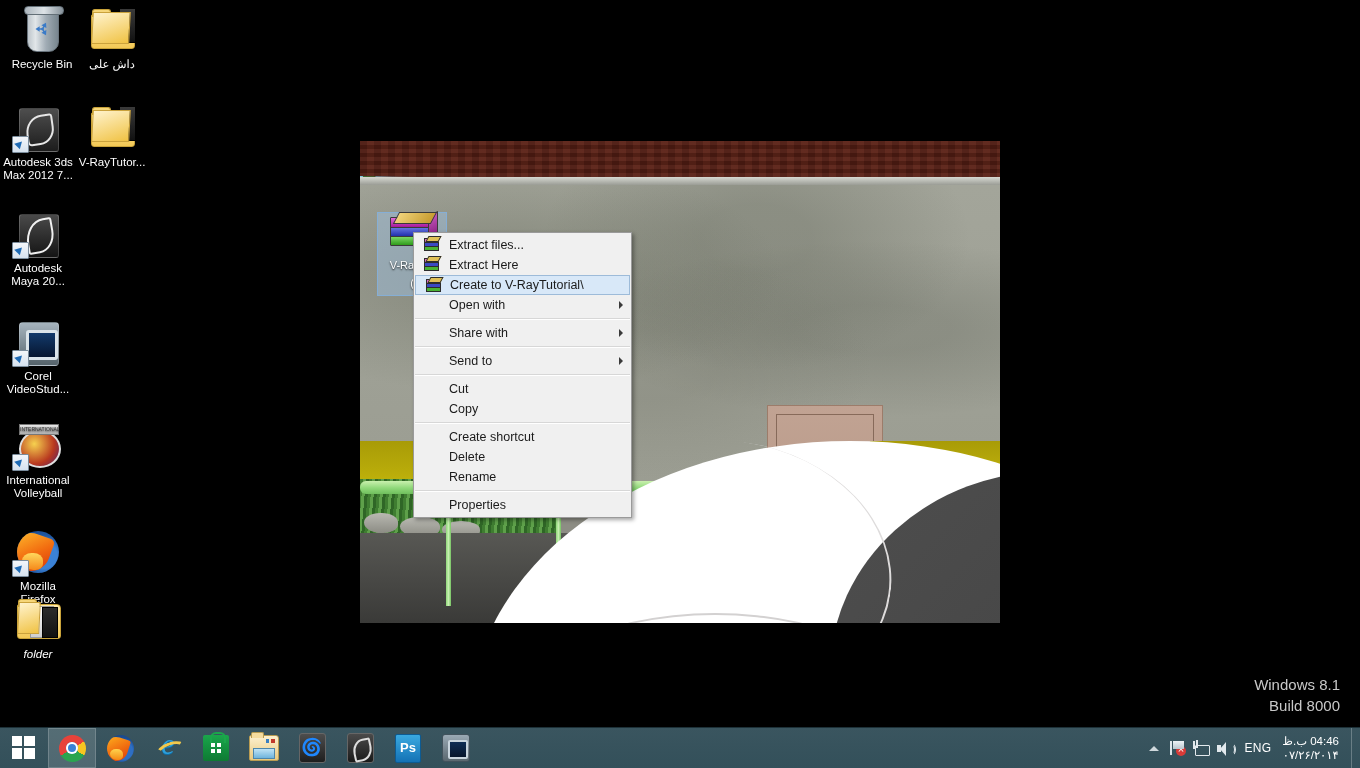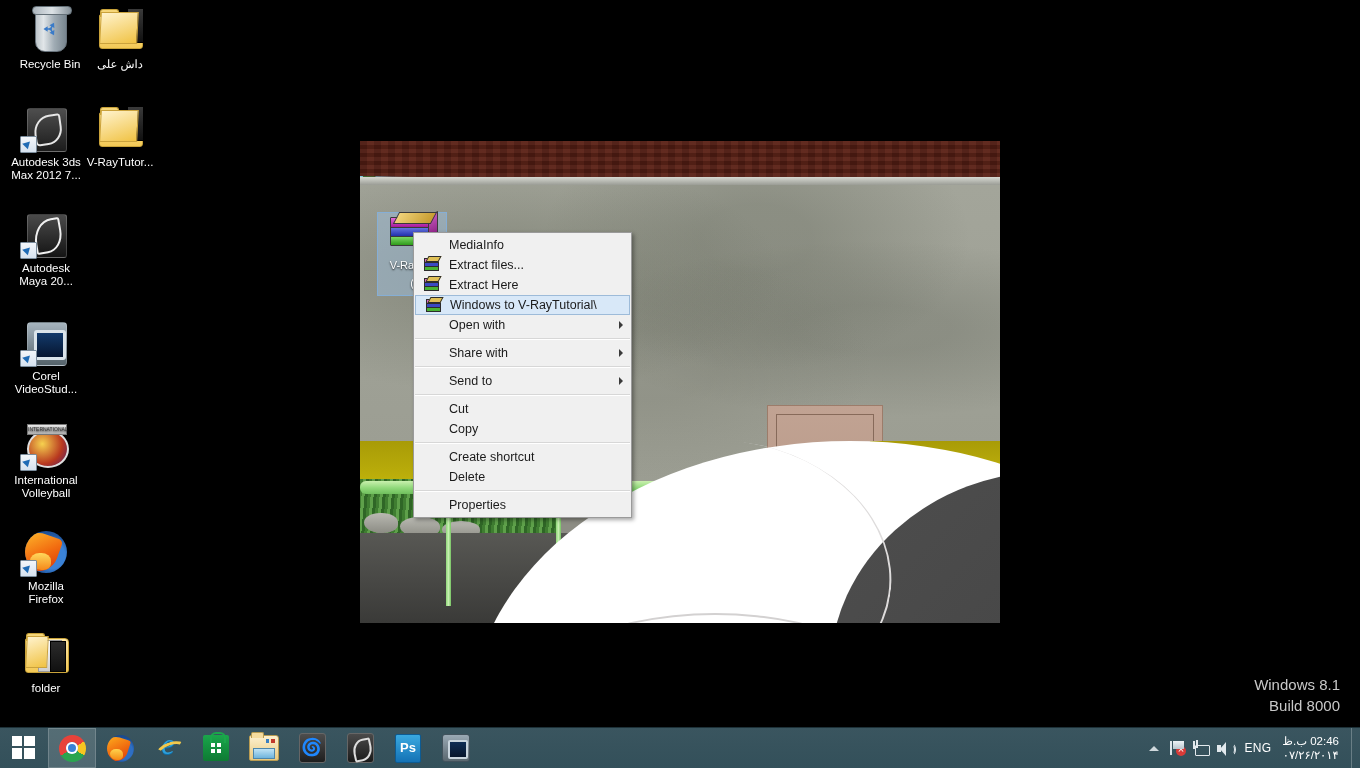--- a/index.html
+++ b/index.html
@@ -20,21 +20,20 @@
   
   .desk-icon {
     position: absolute;
     width: 76px;
     text-align: center;
     color: #ffffff;
     font-size: 11.5px;
     line-height: 13px;
     text-shadow: 0 1px 2px rgba(0,0,0,0.9);
     cursor: default;
-    margin-left: 8px;
   }
   .desk-icon .glyphbox {
     width: 48px; height: 48px;
     margin: 0 auto 4px auto;
     position: relative;
   }
   .desk-icon .label { display:block; white-space: pre-line; }
   .shortcut-arrow {
     position: absolute; left: -2px; bottom: -1px;
     width: 15px; height: 15px;
@@ -492,21 +491,21 @@
         <div class="glyphbox">
           <div style="position:absolute;left:3px;top:3px;width:42px;height:42px;border-radius:50%;background:radial-gradient(circle at 64% 58%,#3b82d6 0 36%,#1f56a0 56%,#163f7d 100%);overflow:hidden;">
             <div style="position:absolute;left:-5px;top:2px;width:38px;height:38px;border-radius:50% 12% 50% 50%;background:linear-gradient(135deg,#ffc02e,#f26c10 55%,#d6340a);transform:rotate(20deg);"></div>
             <div style="position:absolute;left:5px;top:22px;width:21px;height:17px;border-radius:50% 50% 40% 60%;background:linear-gradient(#ffd85c,#f5881a);"></div>
           </div>
           <span class="shortcut-arrow"></span>
         </div>
         <span class="label">Mozilla
 Firefox</span>
       </div>
-      <div class="desk-icon" style="left: 0px; top: 630px;">
+      <div class="desk-icon" style="left: 0px; top: 596px; font-style: italic;">
         <div class="glyphbox">
           <div class="folder"></div>
           <div style="position:absolute;left:16px;top:10px;width:22px;height:30px;background:linear-gradient(#fdfdfd,#cfcfcf);border:1px solid #9a9a9a;"></div>
           <div style="position:absolute;left:28px;top:11px;width:14px;height:29px;background:linear-gradient(#2b2b2b,#111);border:1px solid #000;"></div>
           <div class="folder-open-flap" style="width:20px;"></div>
         </div>
         <span class="label">folder</span>
       </div>
     </div>
 
@@ -548,50 +547,50 @@
       <div class="rar-b2 rar-book"></div>
       <div class="rar-b1 rar-book"></div>
       <div class="rar-side"></div>
       <div class="rar-top"></div>
     </div>
     <span class="fname">V-RayT...
 (</span>
   </div>
 
   <div id="ctx">
-      <div class="ctx-item"><span>MediaInfo</span></div>
       <div class="ctx-item"><span class="ctx-ico ci-rar">
           <span class="l l3"></span>
           <span class="l l2"></span>
           <span class="l l1"></span>
           <span class="t"></span>
         </span><span>Extract files...</span></div>
       <div class="ctx-item"><span class="ctx-ico ci-rar">
           <span class="l l3"></span>
           <span class="l l2"></span>
           <span class="l l1"></span>
           <span class="t"></span>
         </span><span>Extract Here</span></div>
       <div class="ctx-item sel"><span class="ctx-ico ci-rar">
           <span class="l l3"></span>
           <span class="l l2"></span>
           <span class="l l1"></span>
           <span class="t"></span>
-        </span><span>Windows to V-RayTutorial\</span></div>
+        </span><span>Create to V-RayTutorial\</span></div>
       <div class="ctx-item"><span>Open with</span><span class="ctx-arrow"></span></div>
       <div class="ctx-sep"></div>
       <div class="ctx-item"><span>Share with</span><span class="ctx-arrow"></span></div>
       <div class="ctx-sep"></div>
       <div class="ctx-item"><span>Send to</span><span class="ctx-arrow"></span></div>
       <div class="ctx-sep"></div>
       <div class="ctx-item"><span>Cut</span></div>
       <div class="ctx-item"><span>Copy</span></div>
       <div class="ctx-sep"></div>
       <div class="ctx-item"><span>Create shortcut</span></div>
       <div class="ctx-item"><span>Delete</span></div>
+      <div class="ctx-item"><span>Rename</span></div>
       <div class="ctx-sep"></div>
       <div class="ctx-item"><span>Properties</span></div>
     </div>
 
   <div id="watermark">
     <div>Windows 8.1</div>
     <div>Build 8000</div>
   </div>
 
   <div id="taskbar">
@@ -646,20 +645,20 @@
         <div class="netmon"></div>
       </div>
       <div class="tray-ico">
         <div class="spk">
             <div class="spk-w"></div>
             <div class="spk-w2"></div>
           </div>
       </div>
       <div class="tray-lang">ENG</div>
       <div class="tray-clock">
-        <div>02:46 ب.ظ</div>
+        <div>04:46 ب.ظ</div>
         <div>٢٠١۴/٠٧/٢۶</div>
       </div>
       <div class="show-desktop"></div>
     </div>
   </div>
 
 </div>
 
 </body></html>

